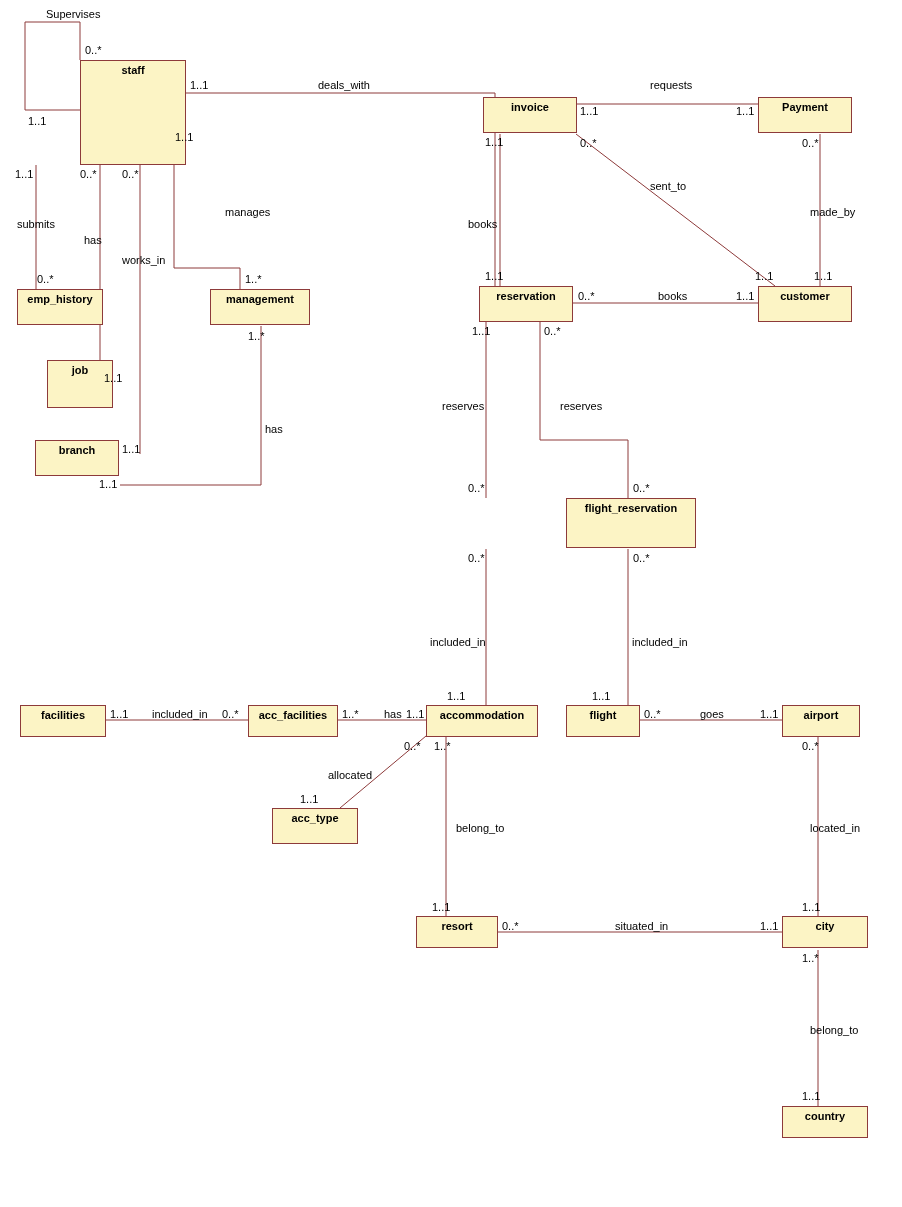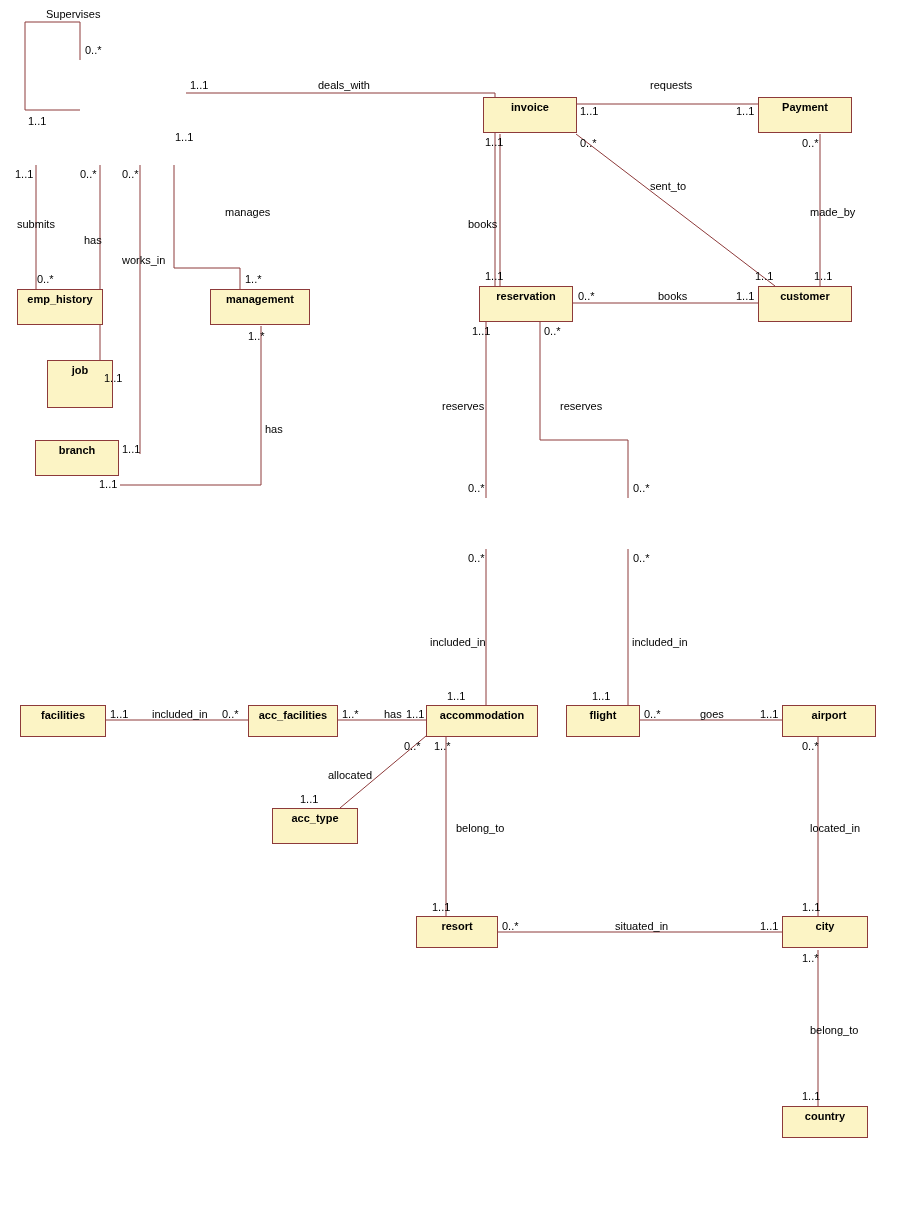--- a/index.html
+++ b/index.html
@@ -91,33 +91,35 @@
 
   <line x1="446" y1="736" x2="446" y2="916"></line>
 
   <line x1="818" y1="736" x2="818" y2="916"></line>
 
   <line x1="498" y1="932" x2="782" y2="932"></line>
 
   <line x1="818" y1="950" x2="818" y2="1106"></line>
 </svg>
 
+<div class="entity" style="left:80px; top:60px; width:106px; height:105px; text-align:center;"><span>staff</span></div>
 <div class="entity" style="left:17px; top:289px; width:86px; height:36px;"><span>emp_history</span></div>
 <div class="entity" style="left:47px; top:360px; width:66px; height:48px;"><span>job</span></div>
 <div class="entity" style="left:35px; top:440px; width:84px; height:36px;"><span>branch</span></div>
 <div class="entity" style="left:210px; top:289px; width:100px; height:36px;"><span>management</span></div>
 <div class="entity" style="left:483px; top:97px; width:94px; height:36px;"><span>invoice</span></div>
 <div class="entity" style="left:758px; top:97px; width:94px; height:36px;"><span>Payment</span></div>
 <div class="entity" style="left:479px; top:286px; width:94px; height:36px;"><span>reservation</span></div>
 <div class="entity" style="left:758px; top:286px; width:94px; height:36px;"><span>customer</span></div>
+<div class="entity" style="left:566px; top:498px; width:130px; height:50px;"><span>flight_reservation</span></div>
 <div class="entity" style="left:20px; top:705px; width:86px; height:32px;"><span>facilities</span></div>
 <div class="entity" style="left:248px; top:705px; width:90px; height:32px;"><span>acc_facilities</span></div>
 <div class="entity" style="left:426px; top:705px; width:112px; height:32px;"><span>accommodation</span></div>
 <div class="entity" style="left:566px; top:705px; width:74px; height:32px;"><span>flight</span></div>
-<div class="entity" style="left:782px; top:705px; width:94px; height:32px;"><span>airport</span></div>
+<div class="entity" style="left:782px; top:705px; width:78px; height:32px;"><span>airport</span></div>
 <div class="entity" style="left:272px; top:808px; width:86px; height:36px;"><span>acc_type</span></div>
 <div class="entity" style="left:416px; top:916px; width:82px; height:32px;"><span>resort</span></div>
 <div class="entity" style="left:782px; top:916px; width:86px; height:32px;"><span>city</span></div>
 <div class="entity" style="left:782px; top:1106px; width:86px; height:32px;"><span>country</span></div>
 
 <div class="assoc-label" style="left:46px; top:8px;">Supervises</div>
 <div class="assoc-label" style="left:318px; top:79px;">deals_with</div>
 <div class="assoc-label" style="left:650px; top:79px;">requests</div>
 <div class="assoc-label" style="left:17px; top:218px;">submits</div>
 <div class="assoc-label" style="left:84px; top:234px;">has</div>

